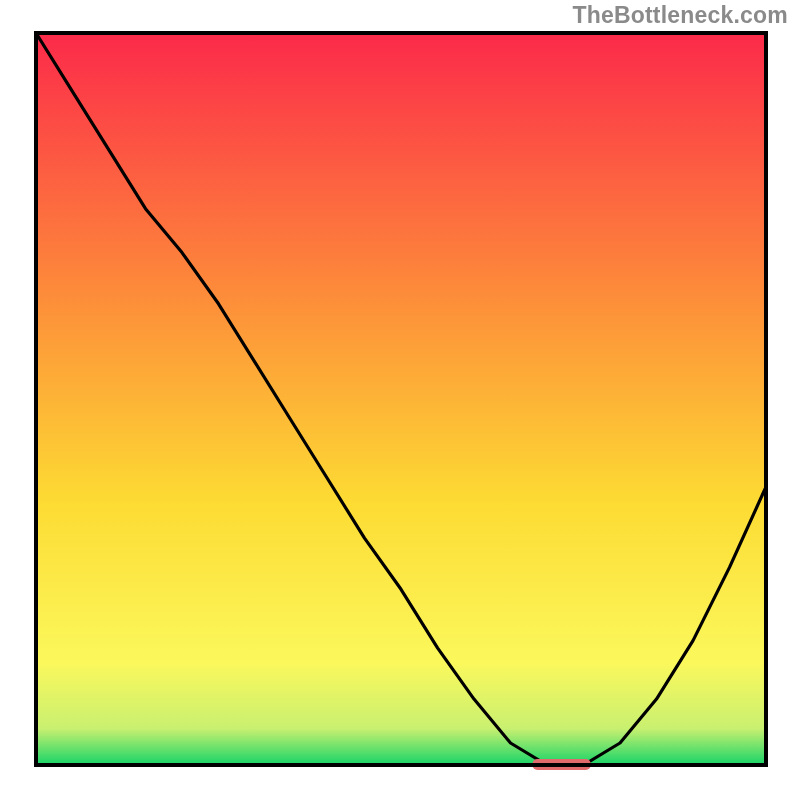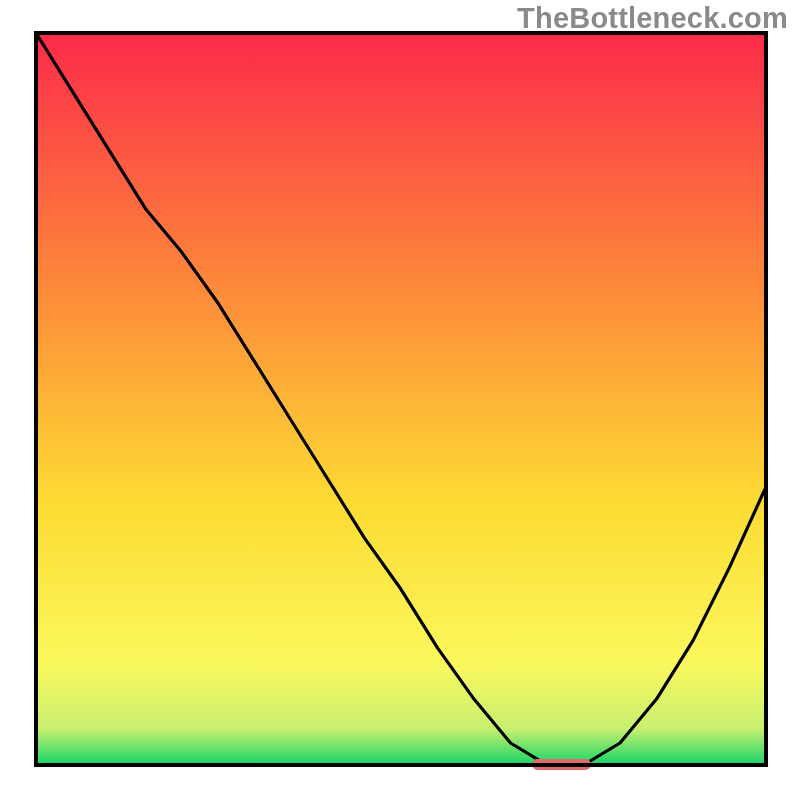--- a/index.html
+++ b/index.html
@@ -13,21 +13,21 @@
   }
   .wrap {
     position: relative;
     width: 800px;
     height: 800px;
   }
   .watermark {
     position: absolute;
     top: 2px;
     right: 12px;
-    font-size: 29px;
+    font-size: 23px;
     font-weight: 600;
     color: #8a8a8a;
     letter-spacing: 0.2px;
     z-index: 10;
     margin-left: 40px;
   }
   svg {
     position: absolute;
     left: 0;
     top: 0;

